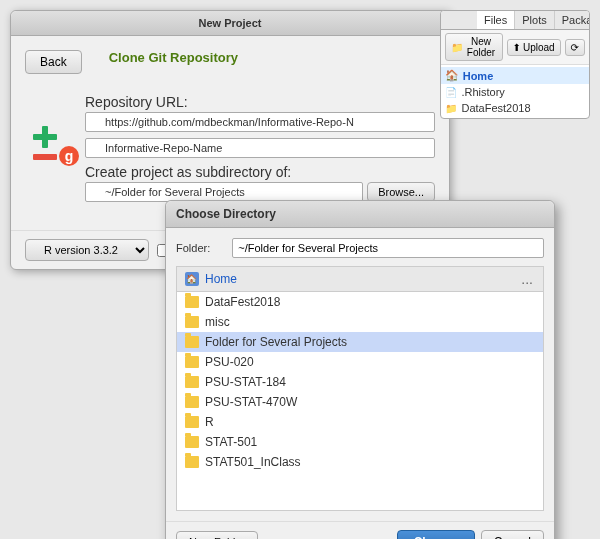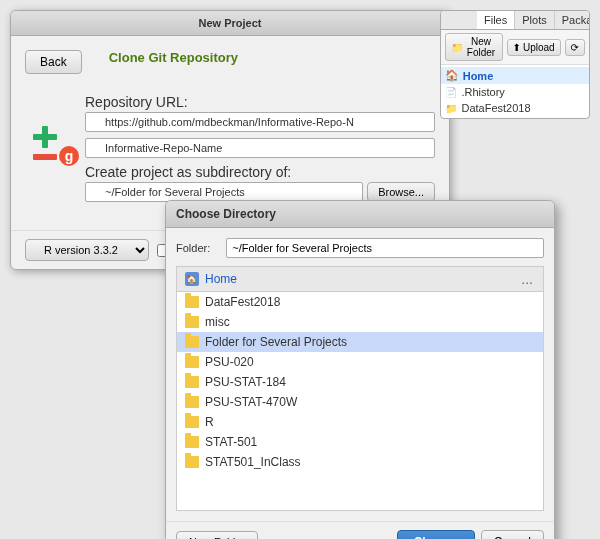--- a/index.html
+++ b/index.html
@@ -227,21 +227,21 @@
       color: #333;
     }
 
     .dialog-body {
       padding: 10px;
     }
 
     .folder-row {
       display: flex;
       align-items: center;
-      gap: 16px;
+      gap: 22px;
       margin-bottom: 8px;
     }
 
     .folder-label {
       font-size: 11px;
       color: #333;
       flex-shrink: 0;
     }
 
     .folder-input {

